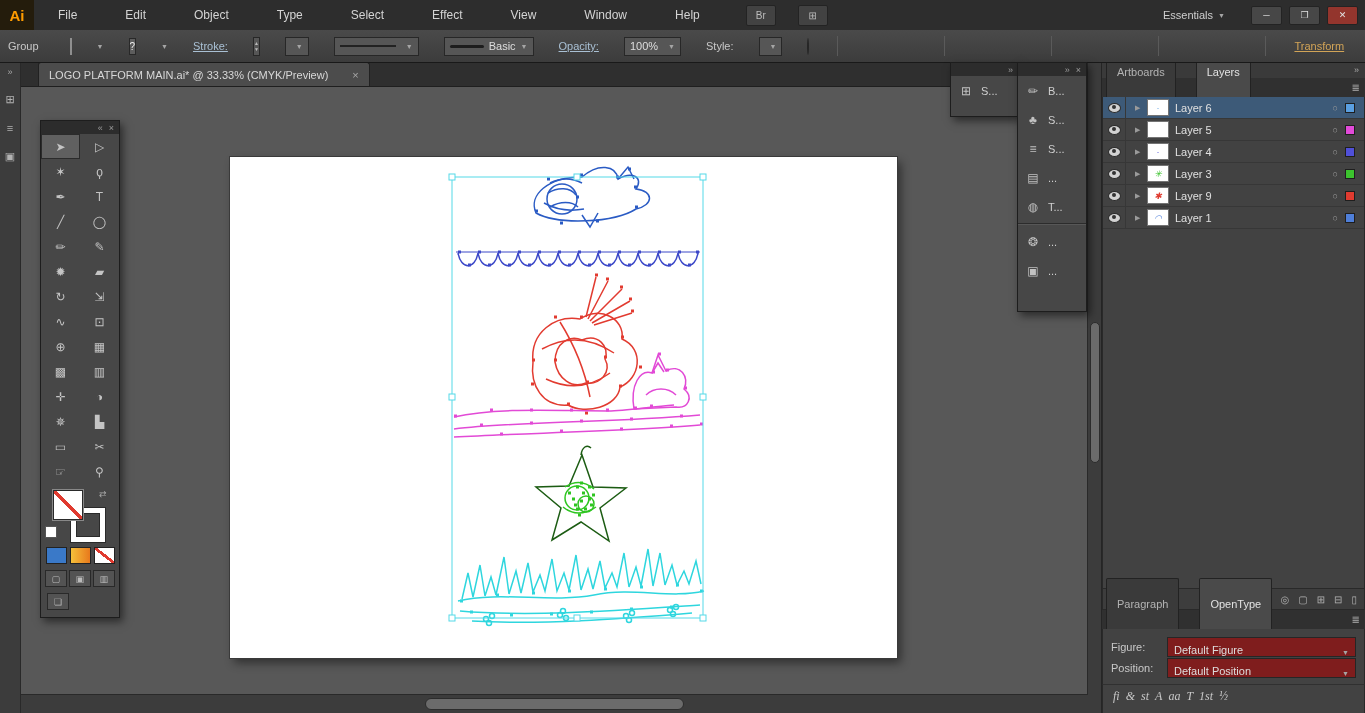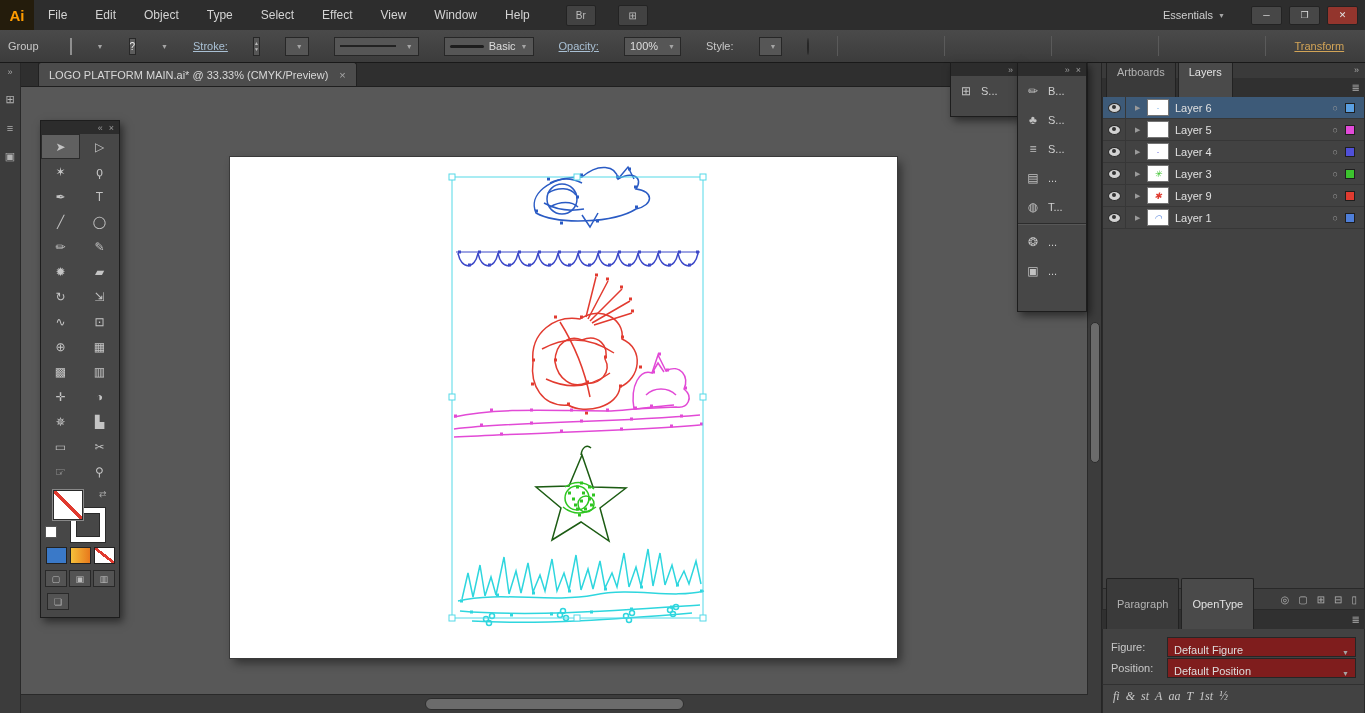--- a/index.html
+++ b/index.html
@@ -2,21 +2,21 @@
 <html><head>
 <meta charset="utf-8">
 <style>
   html,body{margin:0;padding:0}
   body{width:1365px;height:713px;position:relative;overflow:hidden;background:#3f3f3f;
        font-family:"Liberation Sans",sans-serif;font-size:11px;color:#c8c8c8}
   .spacer{flex:1}
   
   .menubar{position:absolute;top:0;left:0;right:0;height:30px;background:#2d2d2d;border-bottom:1px solid #ef4444;display:flex;align-items:center;z-index:40}
   .ai-logo{width:34px;height:30px;display:flex;align-items:center;justify-content:center;background:#241c0c;color:#ff9c00;font-weight:bold;font-size:15px}
-  .menu-item{padding:0 14px;line-height:30px;font-size:12px;color:#d4d4d4;cursor:default}
+  .menu-item{padding:0 24px;line-height:30px;font-size:12px;color:#d4d4d4;cursor:default}
   .mb-iconbtn{margin-left:22px;min-width:28px;height:19px;background:#424242;border:1px solid #232323;border-radius:2px;color:#bdbdbd;display:flex;align-items:center;justify-content:center;font-size:10px}
   .workspace-btn{display:flex;align-items:center;gap:5px;margin-right:26px;color:#cfcfcf}
   .caret{font-size:7px;color:#a5a5a5}
   .win-btn{width:29px;height:17px;margin-right:7px;display:flex;align-items:center;justify-content:center;font-size:9px;color:#e2e2e2;background:#474747;border:1px solid #232323;border-radius:2px}
   .win-close{background:#93352d}
   
   .controlbar{position:absolute;top:30px;left:0;right:0;height:32px;background:linear-gradient(#4a4a4a,#3c3c3c);border-bottom:1px solid #191919;display:flex;align-items:center;padding:0 8px;gap:25px;z-index:40}
   .link{text-decoration:underline;color:#a9c0d4}
   .transform-link{text-decoration:underline;color:#d2a457}
   .swatch{width:15px;height:15px;border:1px solid #8f8f8f;background:#fff;position:relative}
@@ -37,21 +37,21 @@
   .av-b{background-image:linear-gradient(#b8b8b8,#b8b8b8),linear-gradient(#b8b8b8,#b8b8b8),linear-gradient(#b8b8b8,#b8b8b8);background-size:13px 2px,3px 9px,3px 6px;background-position:1px 11px,3px 1px,9px 4px}
   .d-v{background-image:linear-gradient(#b8b8b8,#b8b8b8),linear-gradient(#b8b8b8,#b8b8b8),linear-gradient(#b8b8b8,#b8b8b8);background-size:2px 13px,2px 9px,2px 13px;background-position:1px 0,6px 2px,12px 0}
   .d-h{background-image:linear-gradient(#b8b8b8,#b8b8b8),linear-gradient(#b8b8b8,#b8b8b8),linear-gradient(#b8b8b8,#b8b8b8);background-size:13px 2px,9px 2px,13px 2px;background-position:1px 1px,3px 6px,1px 11px}
   
   .left-rail{position:absolute;top:62px;left:0;bottom:0;width:20px;background:#3c3c3c;border-right:1px solid #292929;display:flex;flex-direction:column;align-items:center;padding-top:5px;gap:16px;z-index:30}
   .rail-ic{color:#b2b2b2;font-size:11px}
   .chev{color:#a8a8a8;font-size:9px}
   
   .docarea{position:absolute;top:62px;left:20px;width:1067px;bottom:0;background:#585858}
   .tabbar{position:absolute;top:0;left:0;right:0;height:24px;background:#2f2f2f;border-bottom:1px solid #1f1f1f;display:flex;align-items:flex-end}
-  .doc-tab{height:23px;margin-left:18px;background:#4c4c4c;border:1px solid #212121;border-bottom:none;display:flex;align-items:center;padding:0 10px;gap:11px;color:#d8d8d8;border-radius:3px 3px 0 0}
+  .doc-tab{height:23px;margin-left:18px;background:#4c4c4c;border:1px solid #212121;border-bottom:none;display:flex;align-items:center;padding:0 10px;gap:24px;color:#d8d8d8;border-radius:3px 3px 0 0}
   .doc-tab .x{color:#a8a8a8}
   .canvas{position:absolute;top:24px;left:0;right:0;bottom:18px;overflow:hidden}
   .artboard{position:absolute;left:210px;top:71px;width:667px;height:501px;background:#fff;box-shadow:0 0 0 1px #3a3a3a,4px 5px 9px rgba(0,0,0,.45)}
   svg.art{position:absolute;left:0;top:0;width:667px;height:501px}
   .hscroll{position:absolute;left:0;right:0;bottom:0;height:18px;background:#3c3c3c;border-top:1px solid #292929}
   .hthumb{position:absolute;left:38%;width:24%;top:3px;bottom:3px;background:#6b6b6b;border:1px solid #2c2c2c;border-radius:7px}
   .vscroll{position:absolute;top:62px;left:1087px;width:14px;bottom:18px;background:#3c3c3c;border-left:1px solid #292929;border-right:1px solid #292929}
   .vthumb{position:absolute;top:41%;height:22%;left:2px;right:2px;background:#6b6b6b;border:1px solid #2c2c2c;border-radius:6px}
   .corner{position:absolute;left:1087px;bottom:0;width:14px;height:18px;background:#3c3c3c}
   
@@ -73,21 +73,21 @@
   .dm{width:20px;height:15px;border:1px solid #292929;background:#535353;color:#bbb;display:flex;align-items:center;justify-content:center;font-size:9px}
   .sm-row{display:flex;padding:3px 6px 7px}
   
   .fpitem{height:29px;display:flex;align-items:center;gap:7px;padding:0 7px;color:#cfcfcf}
   .fpitem .ic{width:16px;text-align:center;color:#c2c2c2;font-size:12px}
   .fpsep{height:1px;background:#2c2c2c;border-bottom:1px solid #575757;margin:2px 0}
   
   .dock{position:absolute;top:62px;left:1101px;right:0;bottom:0;background:#3a3a3a;border-left:1px solid #252525;display:flex;flex-direction:column;z-index:30}
   .dock-head{height:16px;display:flex;justify-content:flex-end;align-items:center;padding-right:6px}
   .ptabs{height:19px;display:flex;align-items:flex-end;background:#303030;padding-left:4px}
-  .ptab{height:18px;padding:16px 10px;display:flex;align-items:center;background:#3a3a3a;color:#b3b3b3;border:1px solid #222;border-bottom:none;margin-right:2px;border-radius:2px 2px 0 0}
+  .ptab{height:18px;padding:16px 10px;display:flex;align-items:center;background:#3a3a3a;color:#b3b3b3;border:1px solid #222;border-bottom:none;margin-right:20px;border-radius:2px 2px 0 0}
   .ptab.active{background:#4a4a4a;color:#e2e2e2}
   .pmenu{margin-left:auto;margin-right:5px;color:#b0b0b0;font-size:10px;align-self:center}
   .layers-body{background:#424242;border-left:1px solid #292929;border-right:1px solid #292929}
   .lrow{height:21px;display:flex;align-items:center;border-bottom:1px solid #373737}
   .lrow.sel{background:#3d5a78}
   .eyecell{width:22px;align-self:stretch;display:flex;align-items:center;justify-content:center;border-right:1px solid #373737}
   .eyeball{position:relative;width:11px;height:8px;background:#d2d2d2;border-radius:50%;border:1px solid #2a2a2a}
   .eyeball::after{content:"";position:absolute;left:3px;top:1.5px;width:4px;height:4px;background:#333;border-radius:50%}
   .tri{width:12px;margin-left:9px;color:#9a9a9a;font-size:7px}
   .thumb{width:20px;height:15px;background:#fff;border:1px solid #747474;display:flex;align-items:center;justify-content:center;font-size:9px;margin-right:6px;font-style:normal}

